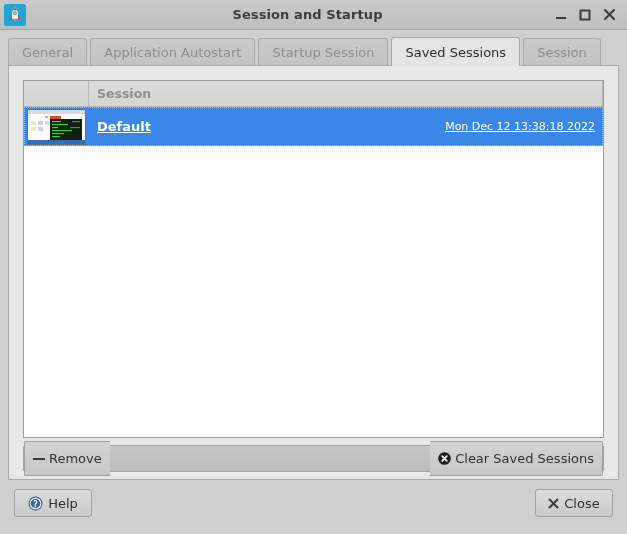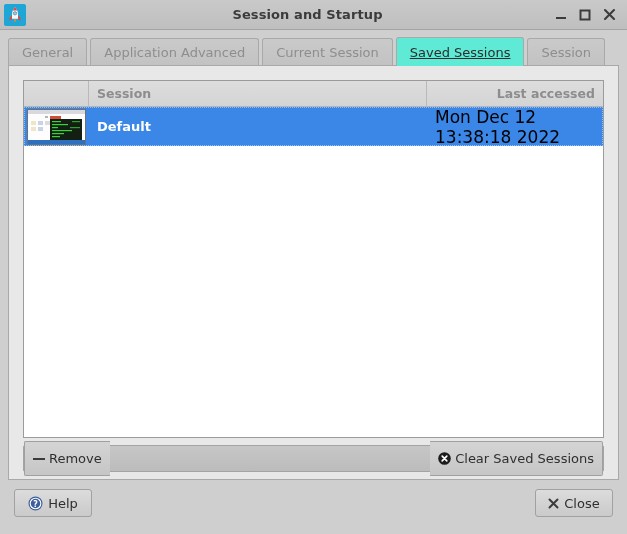--- a/index.html
+++ b/index.html
@@ -93,26 +93,25 @@
     background: linear-gradient(to bottom, #cacaca, #c2c2c2);
     border: 1px solid #a9a9a9;
     border-bottom: none;
     border-radius: 3px 3px 0 0;
     margin-right: 3px;
     box-sizing: border-box;
     white-space: nowrap;
   }
   .tab.active {
     color: #2e2e2e;
-    background: #5eead4;
+    background: #e5e5e5;
     border-color: #a9a9a9;
     height: 29px;
     position: relative;
     z-index: 3;
-    text-decoration: underline;
   }
 
   
   .page {
     position: relative;
     margin: 0 8px;
     background: #e8e8e8;
     border: 1px solid #a9a9a9;
     border-top: 1px solid #a9a9a9;
     height: 415px;
@@ -173,37 +172,38 @@
     background: #3a87e8;
     outline: 1px dotted #8fc0f4;
     outline-offset: -1px;
   }
   .cell {
     box-sizing: border-box;
     display: flex;
     align-items: center;
     padding: 0 8px;
     overflow: hidden;
+    text-decoration: underline;
   }
   .cell.c-thumb {
     width: 65px; flex: 0 0 65px;
     padding: 0 3px;
     justify-content: center;
   }
   .cell.c-session {
     flex: 1 1 auto;
     font-size: 13px;
     font-weight: bold;
     color: #ffffff;
   }
   .cell.c-date {
     width: 176px; flex: 0 0 176px;
     justify-content: flex-end;
-    font-size: 17px;
-    color: #000000;
+    font-size: 11px;
+    color: #ffffff;
     padding-right: 8px;
   }
 
   .thumb {
     width: 58px;
     height: 34px;
     border: 1px solid #707070;
     background: #ffffff;
     position: relative;
     overflow: hidden;
@@ -319,41 +319,40 @@
           </svg>
       </div>
     </div>
   </div>
 
   <div class="tabbar">
     <div class="tab">
       <span>General</span>
     </div>
     <div class="tab">
-      <span>Application Advanced</span>
+      <span>Application Autostart</span>
     </div>
     <div class="tab">
-      <span>Current Session</span>
+      <span>Startup Session</span>
     </div>
     <div class="tab active">
       <span>Saved Sessions</span>
     </div>
     <div class="tab">
       <span>Session</span>
     </div>
   </div>
 
   <div class="page">
 
     <div class="list-frame">
 
       <div class="list-header">
         <div class="hcell c-thumb"></div>
         <div class="hcell c-session">Session</div>
-        <div class="hcell c-date">Last accessed</div>
       </div>
 
       <div class="list-body">
         <div class="row selected">
           <div class="cell c-thumb">
             <span class="thumb">
               <svg viewBox="0 0 58 34" xmlns="http://www.w3.org/2000/svg">
                 <rect x="0" y="0" width="58" height="34" fill="#fdfdfd"></rect>
                 <rect x="0" y="0" width="58" height="4" fill="#d9d9dd"></rect>
                 <rect x="0" y="30" width="58" height="4" fill="#2e6fbe"></rect>

